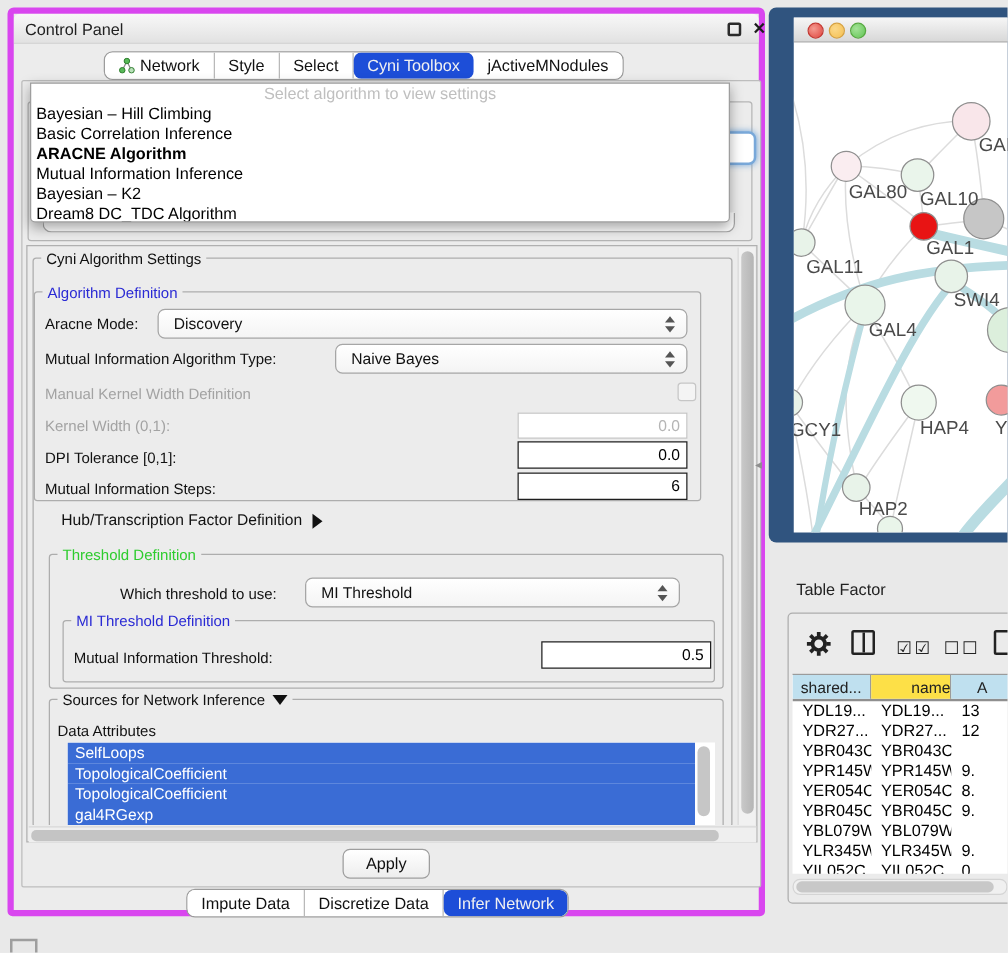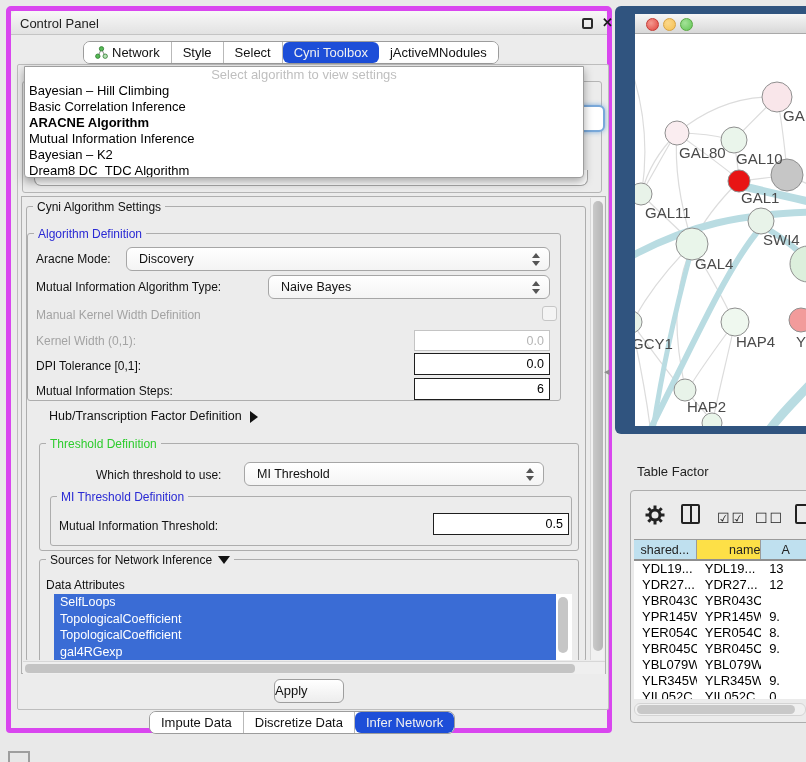--- a/index.html
+++ b/index.html
@@ -100,21 +100,21 @@
 
   .listbox { position:absolute; left:14px; top:34px; width:518px; height:76px;
     background:#FFFFFF; overflow:hidden; }
   .aitem { height:16.5px; width:502px; background:#3A6CD5; color:#FFFFFF;
     font-size:12.5px; line-height:16.5px; padding-left:6px; }
   .list-vsb { position:absolute; right:4px; top:3px; width:10px; height:56px;
     background:#C6C6C6; border-radius:5px; }
 
   .applybtn { position:absolute; left:256px; top:614px; width:70px; height:24px;
     background:linear-gradient(#FFFFFF,#EDEDED); border:1px solid #9E9E9E; border-radius:6px;
-    font-size:13px; color:#111; text-align:left; line-height:22px; }
+    font-size:13px; color:#111; text-align:center; line-height:22px; }
 
   
   .netframe { position:absolute; left:615px; top:6px; width:200px; height:428px;
     background:#30547F; border-radius:6px 0 0 6px; }
   .netwin { position:absolute; left:20px; top:8px; width:180px; height:412px;
     background:#FFFFFF; overflow:hidden; }
   .net-titlebar { position:absolute; left:0; top:0; width:100%; height:20px;
     background:linear-gradient(#F6F6F6,#D8D8D8); border-bottom:1px solid #A9A9A9; }
   .tl { position:absolute; top:4px; width:13px; height:13px; border-radius:50%; }
   .tl.red { left:11px; background:radial-gradient(circle at 4px 4px,#F49A90,#E0443E); border:1px solid #C43B35;}

